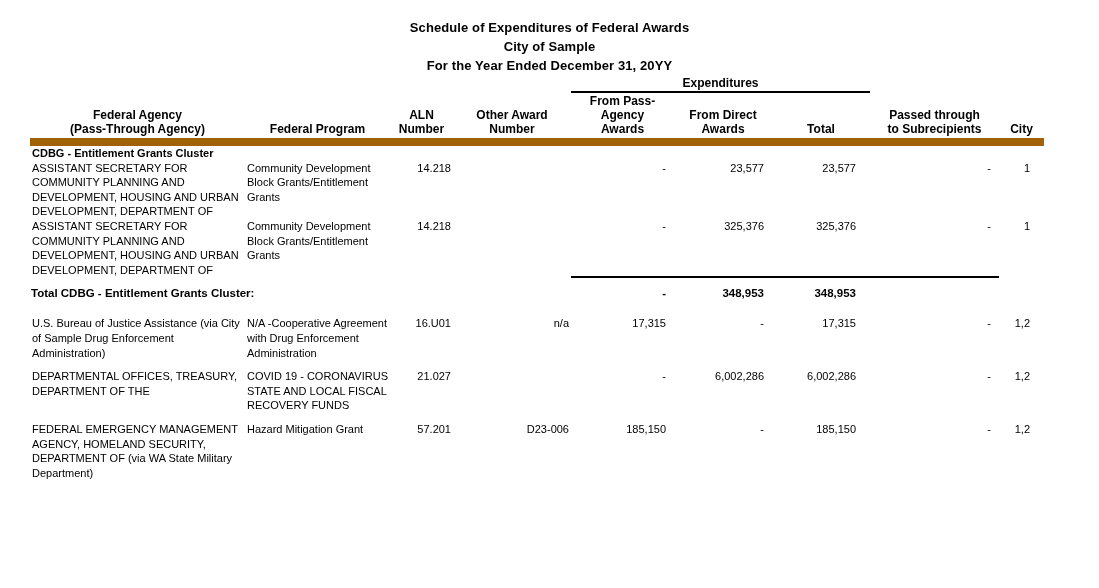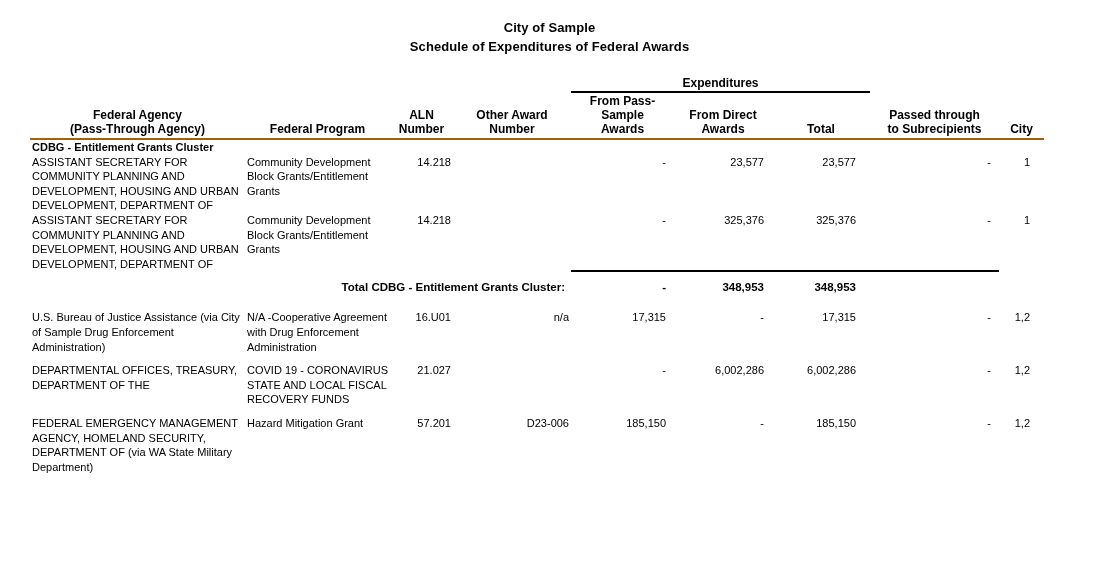--- a/index.html
+++ b/index.html
@@ -74,21 +74,21 @@
     margin-top: 1px;
   }
 
   .hdr {
     font-size: 12px;
     font-weight: bold;
     text-align: center;
     vertical-align: bottom;
     line-height: 14px;
     padding: 0 2px 2px 2px;
-    border-bottom: 2px solid #a16207;
+    border-bottom: 8px solid #a16207;
   }
   .hdr.noline { border-bottom: none; }
 
   
   td.cell {
     vertical-align: top;
     line-height: 14.6px;
     padding: 0 2px;
     font-size: 11px;
   }
@@ -110,21 +110,20 @@
     line-height: 15px;
     padding-top: 0px;
   }
 
   .gap-sm td { height: 7px; font-size: 1px; line-height: 1px; }
   .gap-md td { height: 14px; font-size: 1px; line-height: 1px; }
 
   
   .total-label {
     font-weight: bold;
-    text-align: right;
     font-size: 11.5px;
     white-space: nowrap;
     padding-right: 6px;
   }
   td.tot-num {
     font-weight: bold;
     text-align: right;
     white-space: nowrap;
     padding-right: 8px;
     border-top: 2px solid #000;
@@ -138,22 +137,23 @@
   }
   td.tot-blank { border-top: 2px solid #000; }
   .totrow td { height: 20px; vertical-align: bottom; padding-bottom: 1px; }
 </style>
 </head>
 <body>
 
 <div class="page">
 
   <div class="title-block">
+    <div class="title-line">Schedule of Expenditures of Federal Awards</div>
     <div class="title-line">City of Sample</div>
-    <div class="title-line">Schedule of Expenditures of Federal Awards</div>
+    <div class="title-line">For the Year Ended December 31, 20YY</div>
   </div>
 
   <table class="tbl">
     <colgroup>
       <col class="c-padleft">
       <col class="c-agency">
       <col class="c-program">
       <col class="c-aln">
       <col class="c-other">
       <col class="c-pass">
@@ -196,21 +196,21 @@
       <td class="hdr">
         <span>ALN</span><br>
         <span>Number</span>
       </td>
       <td class="hdr">
         <span>Other Award</span><br>
         <span>Number</span>
       </td>
       <td class="hdr">
         <span>From Pass-</span><br>
-        <span>Sample</span><br>
+        <span>Agency</span><br>
         <span>Awards</span>
       </td>
       <td class="hdr">
         <span>From Direct</span><br>
         <span>Awards</span>
       </td>
       <td class="hdr">
         <span>Total</span>
       </td>
       <td class="hdr">

